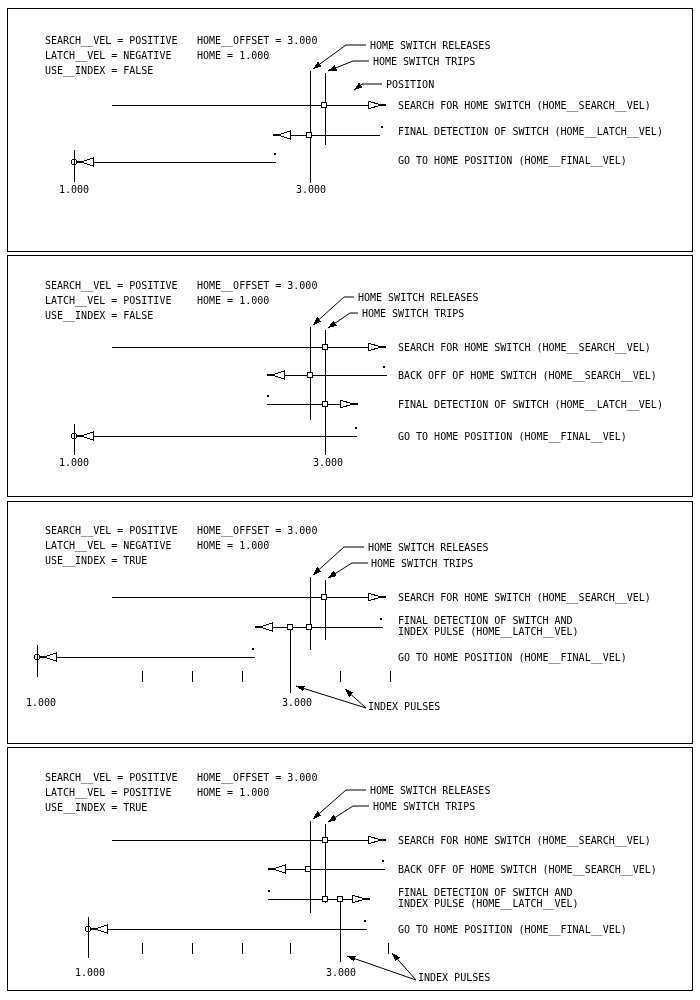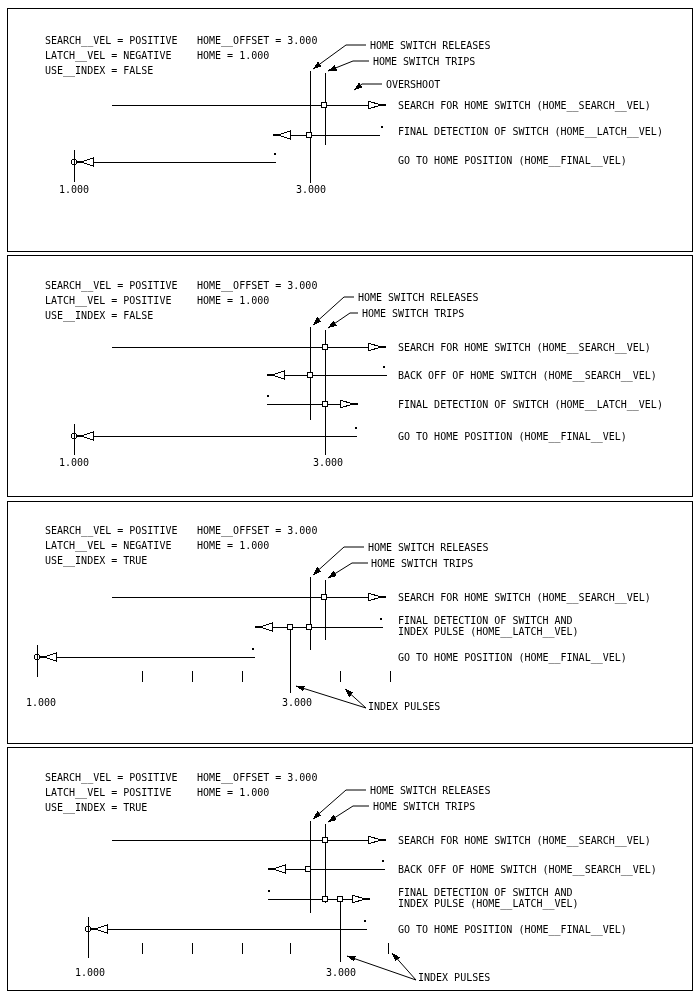--- a/index.html
+++ b/index.html
@@ -174,21 +174,21 @@
     </g>
   </svg>
 
   <span class="lbl" style="left:45px;top:35px">SEARCH__VEL = POSITIVE</span>
   <span class="lbl" style="left:45px;top:50px">LATCH__VEL = NEGATIVE</span>
   <span class="lbl" style="left:45px;top:65px">USE__INDEX = FALSE</span>
   <span class="lbl" style="left:197px;top:35px">HOME__OFFSET = 3.000</span>
   <span class="lbl" style="left:197px;top:50px">HOME = 1.000</span>
   <span class="lbl" style="left:370px;top:40px">HOME SWITCH RELEASES</span>
   <span class="lbl" style="left:373px;top:56px">HOME SWITCH TRIPS</span>
-  <span class="lbl" style="left:386px;top:79px">OVERSHOOT</span>
+  <span class="lbl" style="left:386px;top:79px">POSITION</span>
   <span class="lbl" style="left:398px;top:100px">SEARCH FOR HOME SWITCH (HOME__SEARCH__VEL)</span>
   <span class="lbl" style="left:398px;top:126px">FINAL DETECTION OF SWITCH (HOME__LATCH__VEL)</span>
   <span class="lbl" style="left:398px;top:155px">GO TO HOME POSITION (HOME__FINAL__VEL)</span>
   <span class="lbl ctr" style="left:74px;top:184px">1.000</span>
   <span class="lbl ctr" style="left:311px;top:184px">3.000</span>
 
   <span class="lbl" style="left:45px;top:280px">SEARCH__VEL = POSITIVE</span>
   <span class="lbl" style="left:45px;top:295px">LATCH__VEL = POSITIVE</span>
   <span class="lbl" style="left:45px;top:310px">USE__INDEX = FALSE</span>
   <span class="lbl" style="left:197px;top:280px">HOME__OFFSET = 3.000</span>

